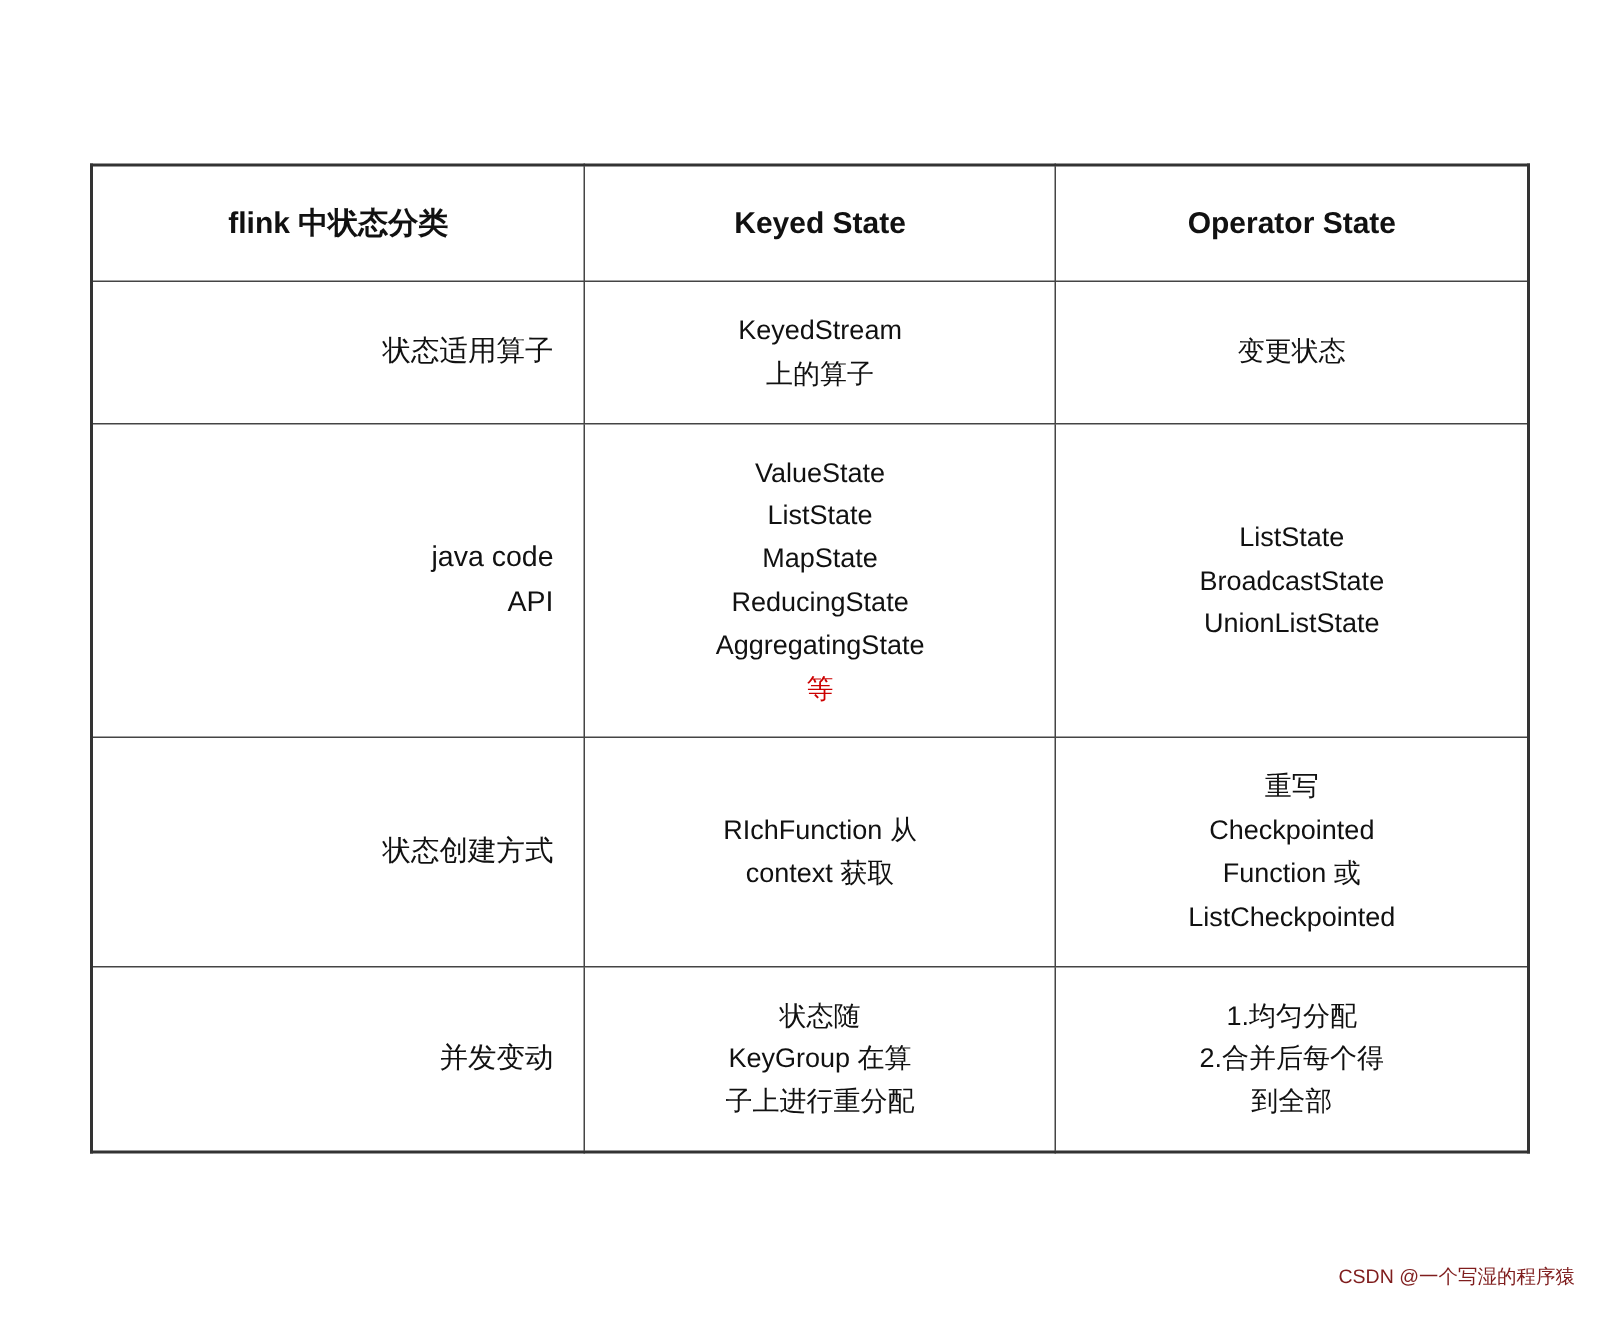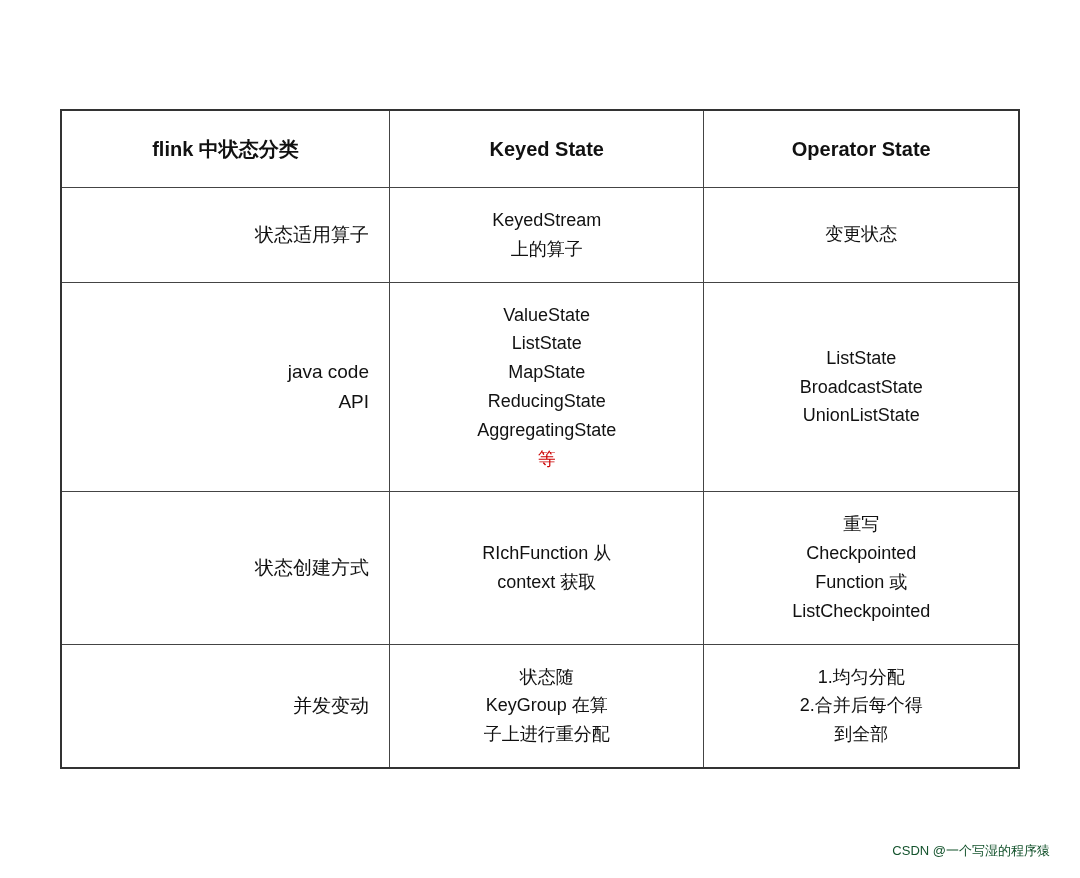--- a/index.html
+++ b/index.html
@@ -57,21 +57,21 @@
 
     .red-text {
       color: #cc0000;
     }
 
     .watermark {
       position: fixed;
       bottom: 18px;
       right: 30px;
       font-size: 13px;
-      color: #14532d;
+      color: #7f1d1d;
     }
   </style>
 </head>
 <body>
 
 <div class="table-wrapper">
   <table>
     <thead>
       <tr>
         <th>flink 中状态分类</th>

